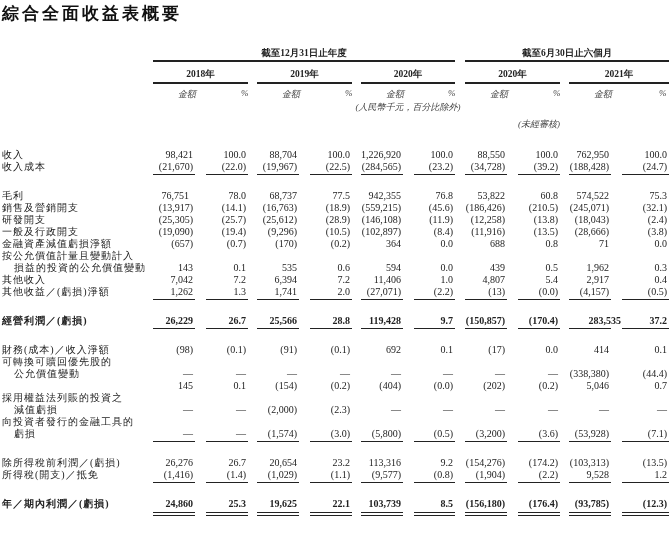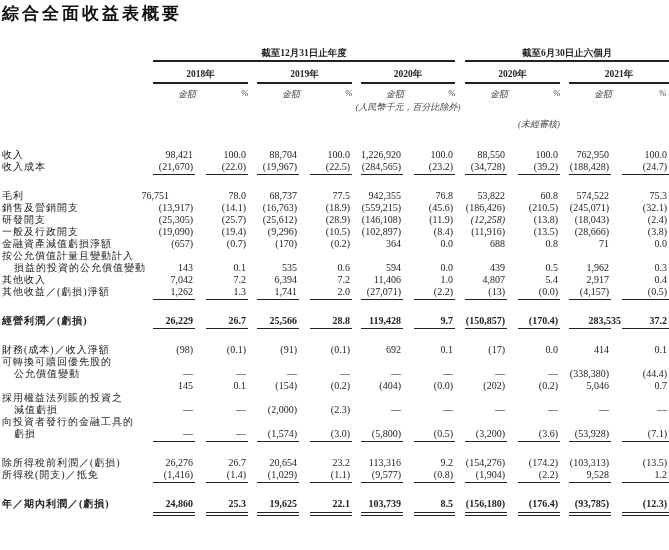--- a/index.html
+++ b/index.html
@@ -75,21 +75,21 @@
       <span class="c" style="right:319px;">(22.5)</span>
       <span class="c" style="right:268px;">(284,565)</span>
       <span class="c" style="right:216px;">(23.2)</span>
       <span class="c" style="right:164px;">(34,728)</span>
       <span class="c" style="right:111px;">(39.2)</span>
       <span class="c" style="right:60px;">(188,428)</span>
       <span class="c" style="right:2px;">(24.7)</span>
     </div>
     <div class="row" style="top:189px;">
       <span class="lbl">毛利</span>
-      <span class="c" style="right:500px;">76,751</span>
+      <span class="c" style="right:480px;">76,751</span>
       <span class="c" style="right:423px;">78.0</span>
       <span class="c" style="right:372px;">68,737</span>
       <span class="c" style="right:319px;">77.5</span>
       <span class="c" style="right:268px;">942,355</span>
       <span class="c" style="right:216px;">76.8</span>
       <span class="c" style="right:164px;">53,822</span>
       <span class="c" style="right:111px;">60.8</span>
       <span class="c" style="right:60px;">574,522</span>
       <span class="c" style="right:2px;">75.3</span>
     </div>
@@ -107,21 +107,21 @@
       <span class="c" style="right:2px;">(32.1)</span>
     </div>
     <div class="row" style="top:213px;">
       <span class="lbl">研發開支</span>
       <span class="c" style="right:476px;">(25,305)</span>
       <span class="c" style="right:423px;">(25.7)</span>
       <span class="c" style="right:372px;">(25,612)</span>
       <span class="c" style="right:319px;">(28.9)</span>
       <span class="c" style="right:268px;">(146,108)</span>
       <span class="c" style="right:216px;">(11.9)</span>
-      <span class="c" style="right:164px;font-style:italic;">(12,258)</span>
+      <span class="c" style="right:164px;">(12,258)</span>
       <span class="c" style="right:111px;">(13.8)</span>
       <span class="c" style="right:60px;">(18,043)</span>
       <span class="c" style="right:2px;">(2.4)</span>
     </div>
     <div class="row" style="top:225px;">
       <span class="lbl">一般及行政開支</span>
       <span class="c" style="right:476px;">(19,090)</span>
       <span class="c" style="right:423px;">(19.4)</span>
       <span class="c" style="right:372px;">(9,296)</span>
       <span class="c" style="right:319px;">(10.5)</span>

